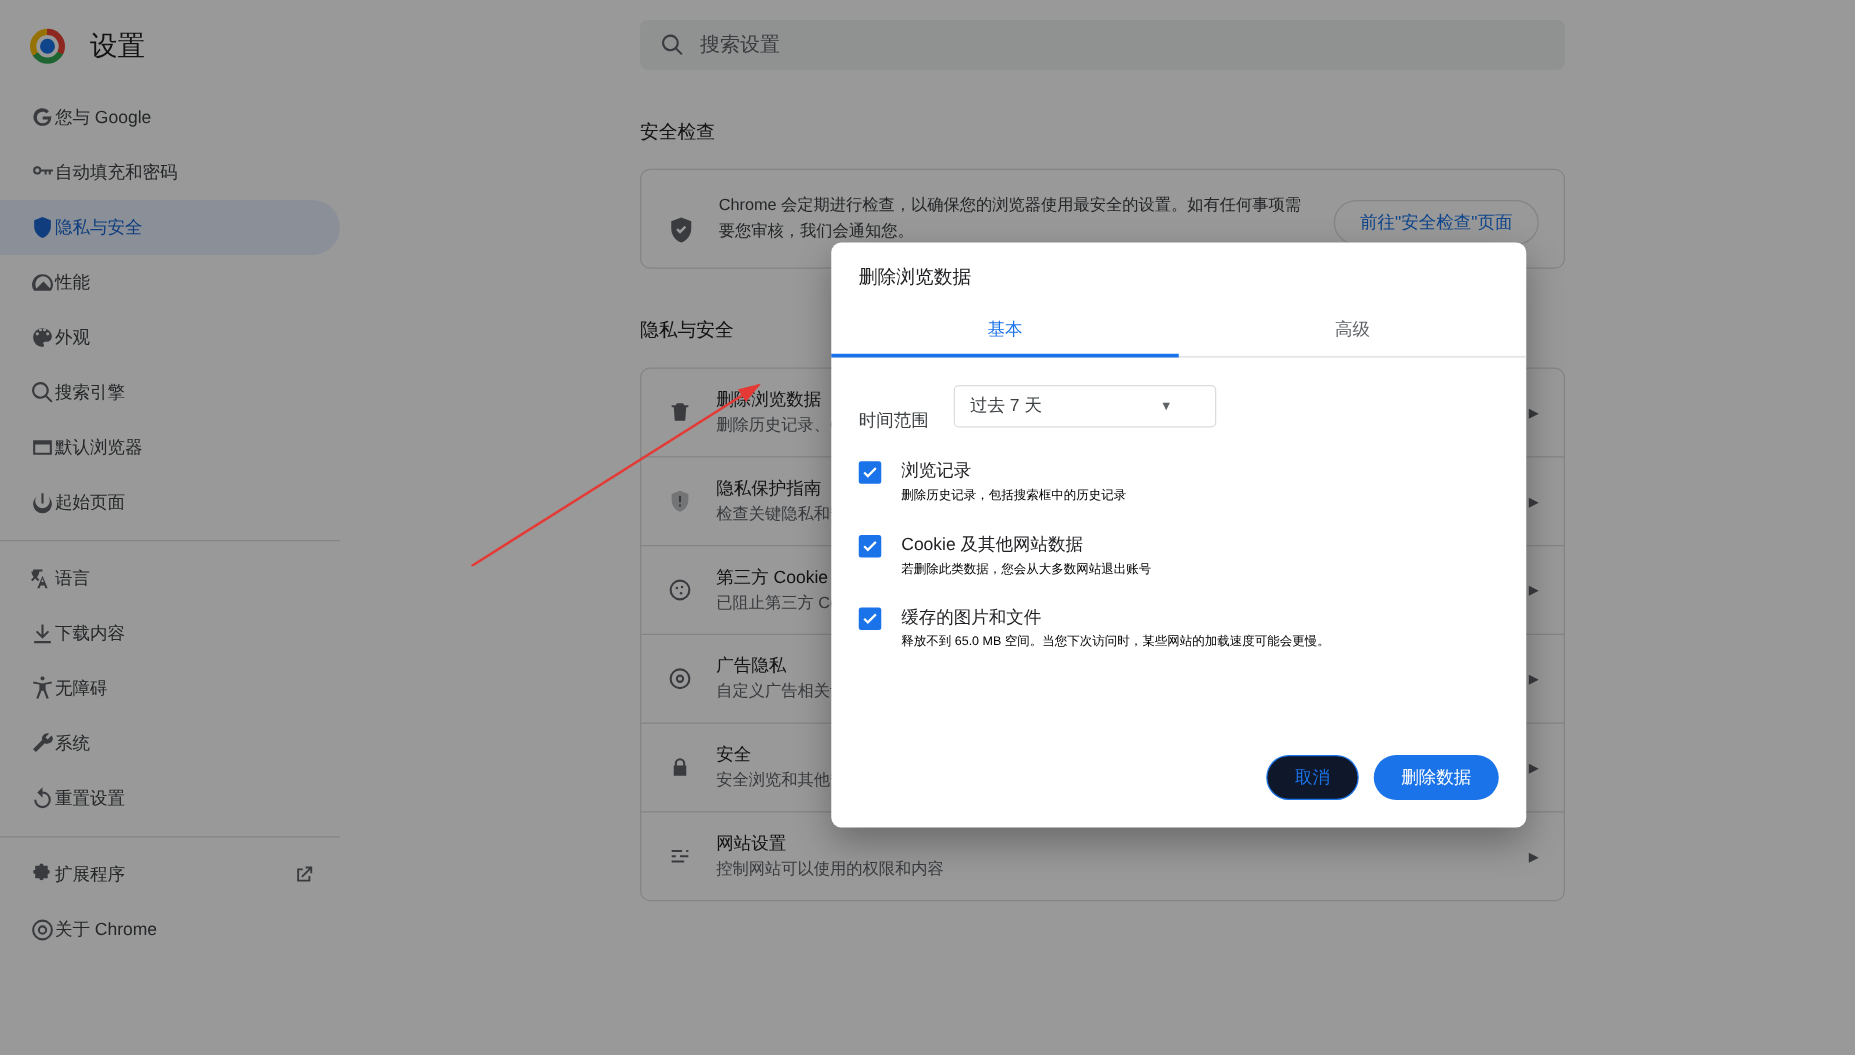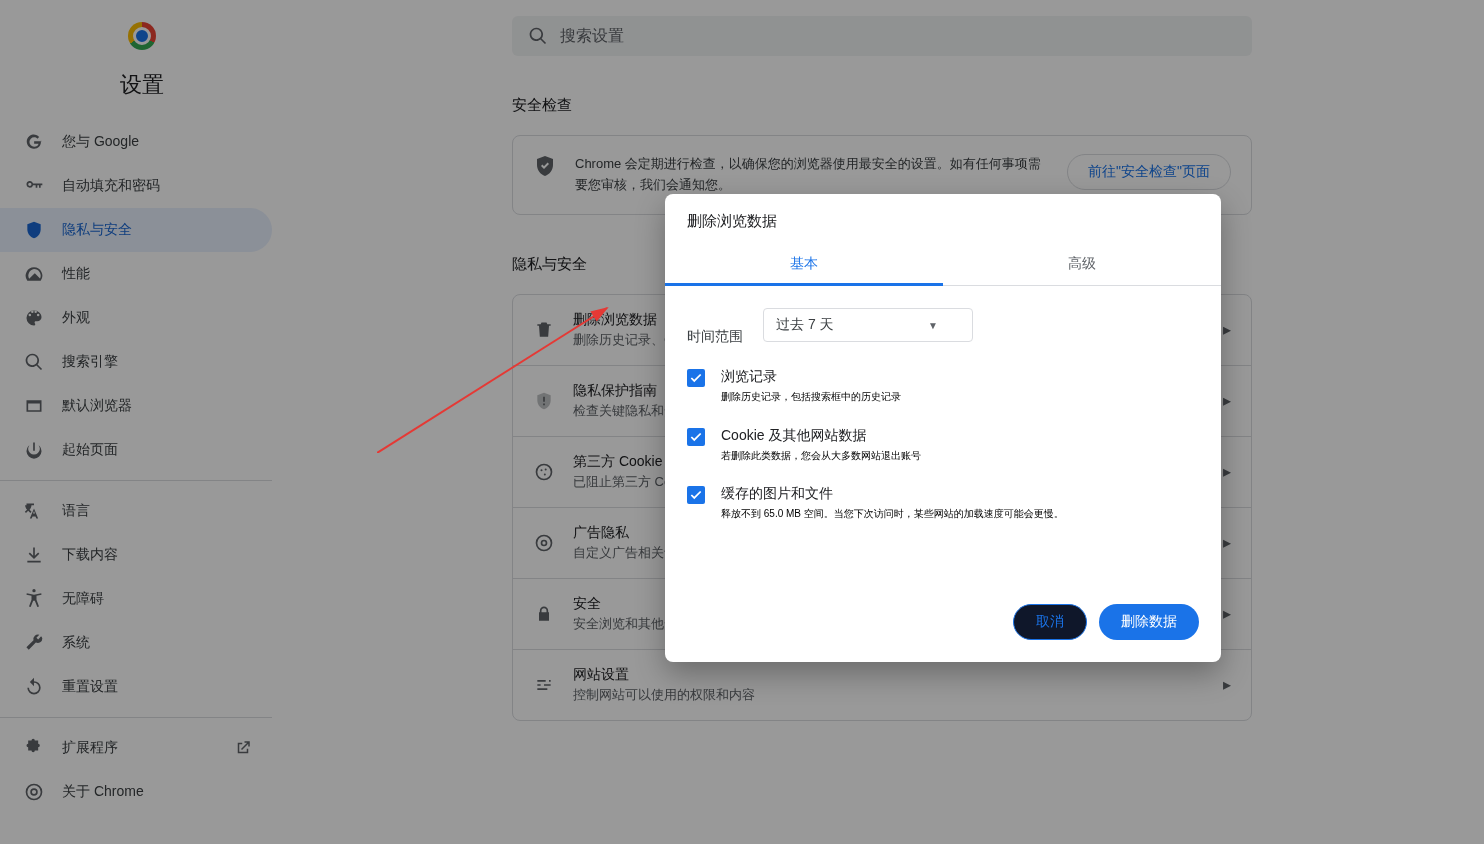--- a/index.html
+++ b/index.html
@@ -1,35 +1,35 @@
 <!DOCTYPE html>
 <html><head>
 <meta charset="utf-8">
 <style>
 * { margin: 0; padding: 0; box-sizing: border-box; font-family: "Microsoft YaHei", "PingFang SC", Arial, sans-serif; }
 body { background: #fff; color: #202124; width: 1484px; height: 844px; overflow: hidden; position: relative; }
 .app { display: flex; height: 100%; }
 .sidebar { width: 280px; padding-top: 12px; }
-.header-row { display: flex; align-items: center; padding: 10px 20px 20px 24px; gap: 20px; flex-direction: column; }
+.header-row { display: flex; align-items: center; padding: 10px 20px 20px 24px; gap: 20px; }
 .chrome-logo { width: 28px; height: 28px; border-radius: 50%; background: conic-gradient(#ea4335 0 33%, #34a853 33% 66%, #fbbc05 66% 100%); position: relative; display:flex; align-items:center; justify-content:center;}
 .chrome-logo::after { content:""; width:12px; height:12px; border-radius:50%; background:#1a73e8; border:3px solid #fff; }
 .settings-title { font-size: 22px; font-weight: 400; color: #202124; }
 .nav { padding: 0 8px 0 0; }
-.nav-item { display: flex; align-items: center; padding: 10px 20px 10px 24px; border-radius: 0 22px 22px 0; cursor: pointer; gap: 18px; color: #3c4043; font-size: 14px; min-height: 44px; }
+.nav-item { display: flex; align-items: center; padding: 10px 20px 10px 24px; border-radius: 0 22px 22px 0; cursor: pointer; color: #3c4043; font-size: 14px; min-height: 44px; }
 .nav-item .icon { width: 20px; height: 20px; display: flex; align-items: center; justify-content: center; color: #5f6368; }
 .nav-item.active { background: #e8f0fe; color: #1967d2; }
 .nav-item.active .icon { color: #1967d2; }
 .nav-divider { border: none; border-top: 1px solid #dadce0; margin: 8px 0; }
 .open-in-new { margin-left: auto; color: #5f6368; }
 .main { flex: 1; display: flex; flex-direction: column; align-items: center; padding: 16px 0 0 0; }
 .search-bar { width: 740px; height: 40px; background: #f1f3f4; border-radius: 6px; display: flex; align-items: center; padding: 0 16px; gap: 12px; color: #5f6368; }
 .search-bar .icon { width:20px; height:20px; }
 .content { width: 740px; margin-top: 40px; }
 .section-title { font-size: 15px; color: #202124; margin-bottom: 20px; }
-.safety-card { border: 1px solid #dadce0; border-radius: 8px; padding: 18px 20px; display: flex; align-items: flex-start; gap: 18px; }
+.safety-card { border: 1px solid #dadce0; border-radius: 8px; padding: 18px 20px; display: flex; align-items: flex-end; gap: 18px; }
 .safety-card .icon { width: 24px; color: #5f6368; flex-shrink:0; }
 .safety-text { flex: 1; font-size: 13px; color: #3c4043; line-height: 1.6; }
 .safety-btn { border: 1px solid #dadce0; color: #1a73e8; background: transparent; border-radius: 18px; padding: 8px 20px; font-size: 14px; cursor: pointer; }
 .list-card { border: 1px solid #dadce0; border-radius: 8px; margin-top: 16px; }
 .list-item { display: flex; align-items: center; padding: 16px 20px; gap: 18px; border-top: 1px solid #dadce0; }
 .list-item:first-child { border-top: none; }
 .list-item .icon { width: 22px; color: #5f6368; flex-shrink:0; display:flex; justify-content:center; }
 .list-text { flex: 1; }
 .list-title { font-size: 14px; color: #202124; }
 .list-sub { font-size: 13px; color: #5f6368; margin-top: 2px; }

